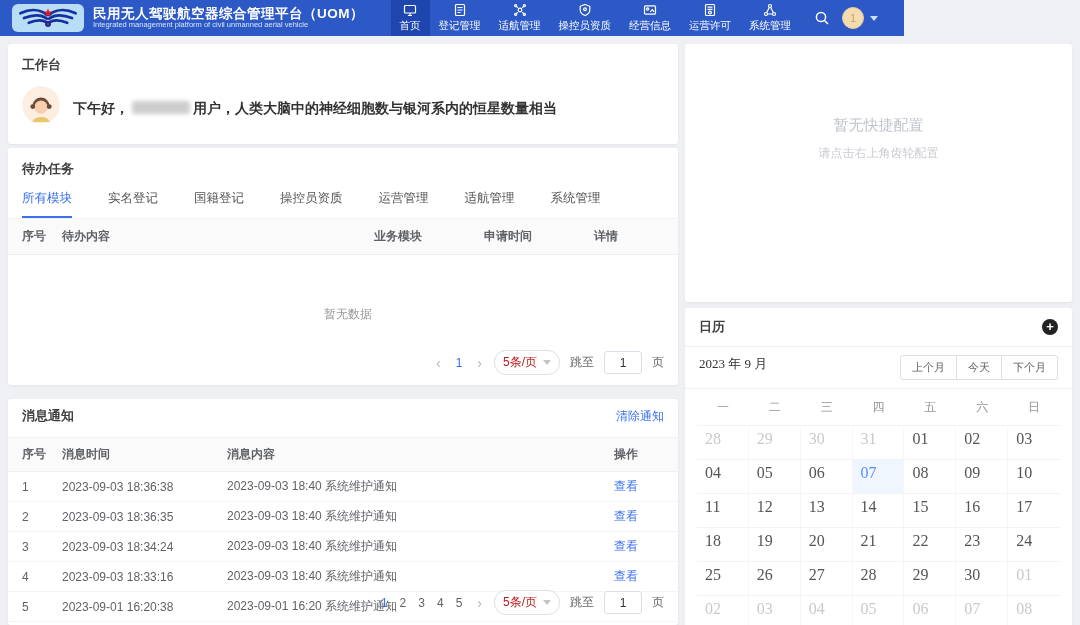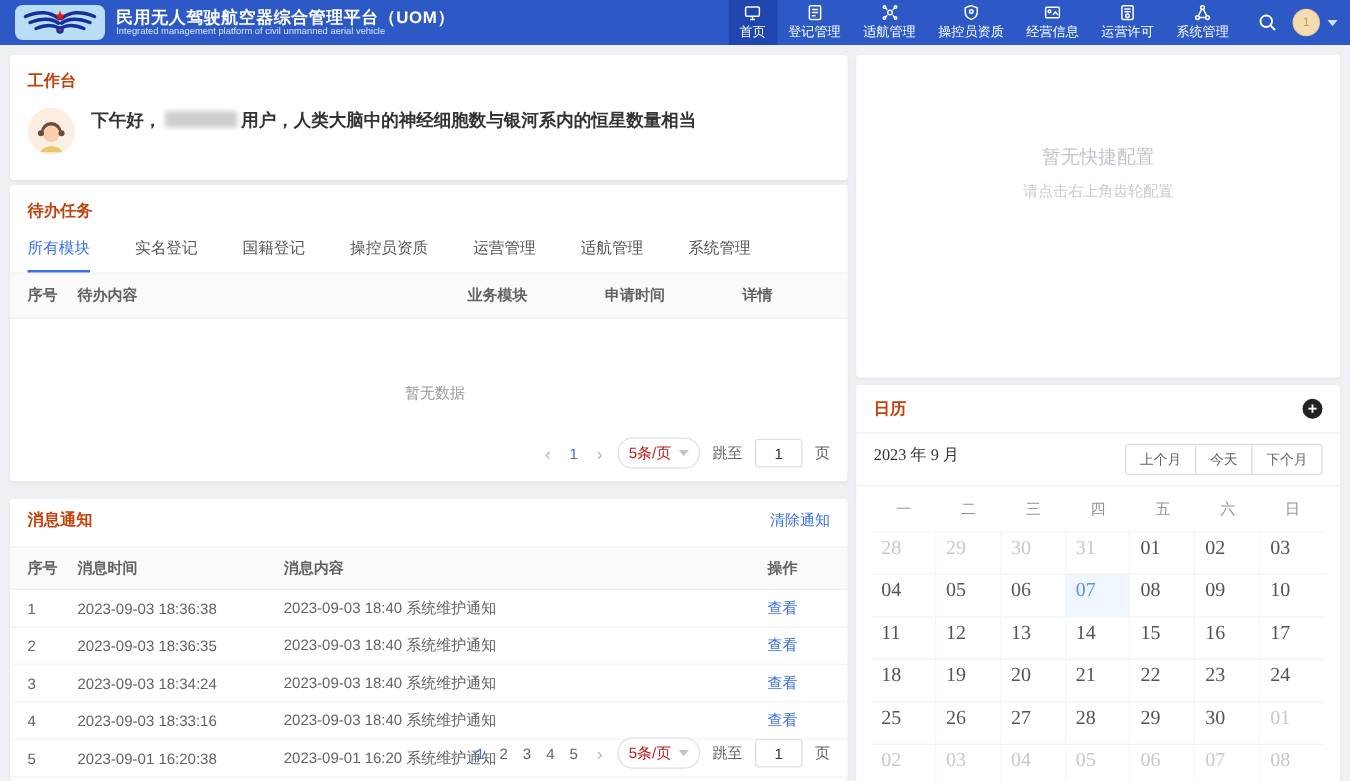--- a/index.html
+++ b/index.html
@@ -2,51 +2,51 @@
 <html><head>
 <meta charset="utf-8">
 <style>
   * { box-sizing: border-box; margin: 0; padding: 0; }
   html,body { width:1080px; height:625px; overflow:hidden; }
   body {
     font-family: "Liberation Sans", "DejaVu Sans", sans-serif;
     background:#eef0f3; color:#333; position:relative; font-size:12px;
   }
   
-  .topbar { position:absolute; left:0; top:0; width:1080px; height:36px;
-    background:#2c59c5; display:flex; align-items:center; padding:0 10px 0 12px; }
+  .topbar { position:absolute; left:0; top:0; width:904px; height:36px;
+    background:#2c59c5; display:flex; align-items:center; padding:0 26px 0 12px; }
   .brand { display:flex; align-items:center; gap:9px; }
   .logo-badge { width:72px; height:28px; background:#b9ddf5; border-radius:6px;
     display:flex; align-items:center; justify-content:center; flex:0 0 auto; }
   .brand-titles { display:flex; flex-direction:column; line-height:1.15; }
   .brand-title { color:#fff; font-size:13.5px; font-weight:bold; letter-spacing:.5px; }
   .brand-sub { color:#d9e4fa; font-size:7.5px; transform-origin:left; }
   .main-nav { margin-left:auto; display:flex; height:36px; }
   .nav-item { display:flex; flex-direction:column; align-items:center; justify-content:center;
     gap:2px; padding:0 9px; color:#fff; font-size:10.5px; cursor:pointer; white-space:nowrap; }
   .nav-item.active { background:#1e46ae; }
   .nav-item .nicon { height:14px; display:flex; align-items:center; }
   .hdr-search { margin:0 12px 0 14px; display:flex; align-items:center; cursor:pointer; }
   .hdr-avatar { width:22px; height:22px; border-radius:50%; background:#f3dcb0;
     border:1px solid #e8cd9a; cursor:pointer; display:flex; align-items:center; justify-content:center;
     color:#caa05c; font-size:10px; }
   .hdr-caret { width:0; height:0; border-left:4px solid transparent; border-right:4px solid transparent;
     border-top:5px solid #cfe0ff; margin-left:6px; cursor:pointer; }
   
   .card { position:absolute; background:#fff; border-radius:3px; box-shadow:0 1px 3px rgba(0,0,0,.05); }
-  .card-title { font-size:13px; font-weight:bold; color:#c2410c; }
+  .card-title { font-size:13px; font-weight:bold; color:#404040; }
   #card-workspace { left:8px; top:44px; width:670px; height:100px; padding:12px 14px; }
   #card-todo      { left:8px; top:148px; width:670px; height:237px; padding:12px 0 0; }
   #card-messages  { left:8px; top:399px; width:670px; height:226px; padding:8px 0 0; }
   #card-quick     { left:685px; top:44px;  width:387px; height:258px; }
   #card-calendar  { left:685px; top:308px; width:387px; height:332px; }
   
   .ws-body { display:flex; align-items:flex-start; gap:13px; margin-top:12px; }
   .ws-avatar { width:38px; height:38px; border-radius:50%; overflow:hidden; flex:0 0 auto; }
-  .ws-greeting { font-size:14px; font-weight:600; color:#333; margin-top:2px; }
+  .ws-greeting { font-size:14px; font-weight:600; color:#333; margin-top:14px; }
   .redacted { display:inline-block; width:58px; height:13px; background:#cdcdcd;
     border-radius:2px; filter:blur(2px); vertical-align:-1px; margin:0 3px; }
   .ws-role { font-size:12px; color:#aaa; margin-top:8px; }
   
   .pad-h { padding-left:14px; padding-right:14px; }
   .todo-tabs { display:flex; gap:36px; padding:12px 14px 0; }
   .ttab { font-size:12.5px; color:#555; padding-bottom:9px; cursor:pointer; border-bottom:2px solid transparent; }
   .ttab.active { color:#3a6ff0; border-bottom-color:#3a6ff0; }
   .thead { display:flex; background:#fafafa; border-top:1px solid #f2f2f2; border-bottom:1px solid #f0f0f0;
     padding:9px 14px; font-weight:bold; color:#606266; font-size:12px; }

